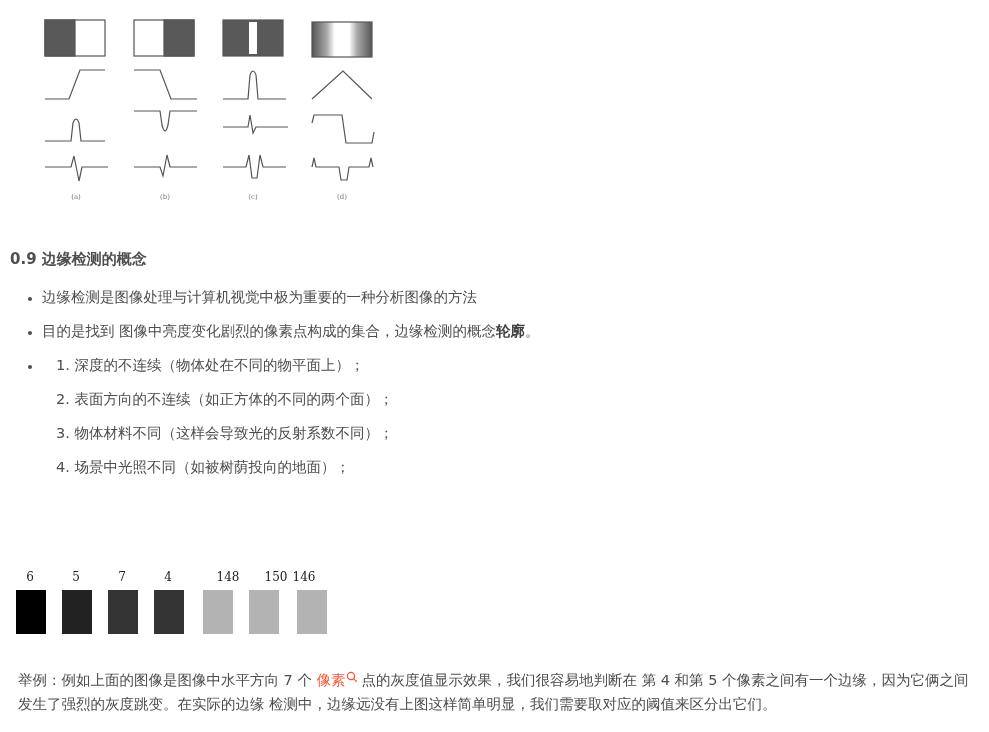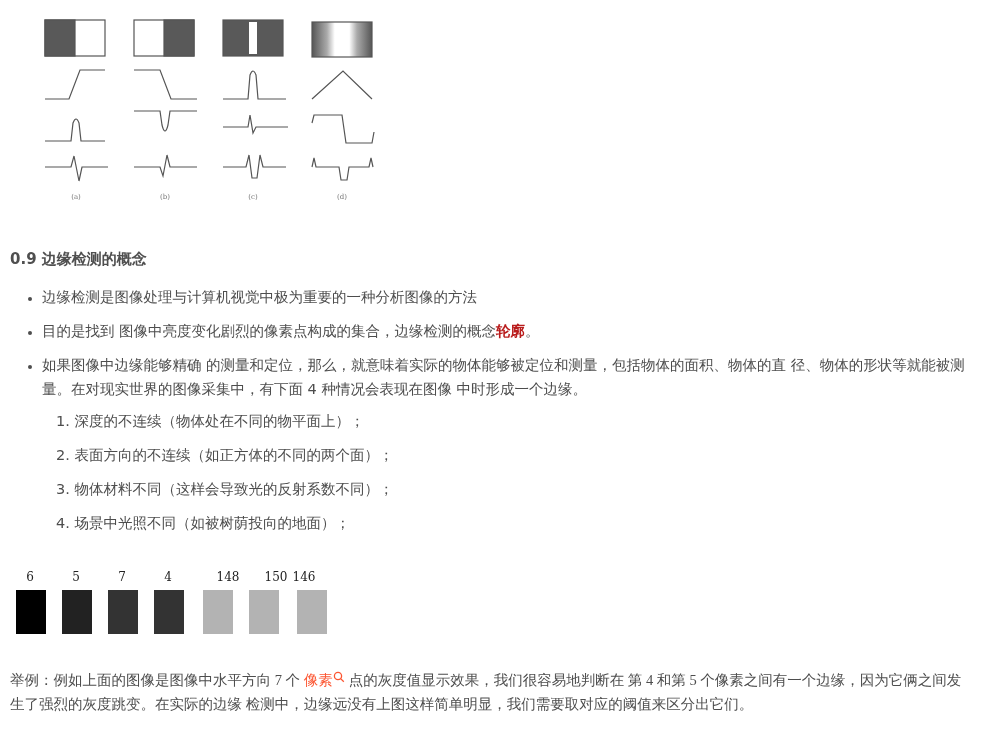--- a/index.html
+++ b/index.html
@@ -14,34 +14,34 @@
       position: absolute; left: 10px; top: 250px;
       font-size: 15px; font-weight: bold; color: #4f4f4f;
     }
     ul.bullets {
       position: absolute; left: 22px; top: 285px; width: 950px;
       margin: 0; padding: 0 0 0 20px; list-style: disc;
       font-size: 14.5px; line-height: 24px; color: #4d4d4d;
     }
     ul.bullets li { margin-bottom: 10px; padding-left: 0; }
     ul.bullets li::marker { color: #4d4d4d; font-size: 12px; }
-    ul.bullets b { color: #b91c1c; }
+    ul.bullets b { color: #404040; }
     ol.cases {
       list-style: none; margin: 8px 0 0 0; padding: 0 0 0 14px;
     }
     ol.cases li { margin-bottom: 10px; }
     .fig2 { position: absolute; left: 14px; top: 570px; width: 330px; height: 70px; }
     .pixel { position: absolute; top: 20px; width: 30px; height: 44px; }
     .pixlabel {
       position: absolute; top: 0; width: 40px; text-align: center;
       font-family: "DejaVu Serif", "Liberation Serif", serif; font-size: 12px; color: #222;
     }
     .para {
-      position: absolute; left: 10px; top: 668px; width: 965px;
-      font-size: 14.5px; line-height: 24px; color: #4d4d4d; font-family: Liberation Serif, serif;
+      position: absolute; left: 18px; top: 668px; width: 965px;
+      font-size: 14.5px; line-height: 24px; color: #4d4d4d;
     }
     .kw { color: #fc5531; }
     .kw-icon { display: inline-block; width: 12px; height: 12px; vertical-align: 2px; margin-right: 4px; }
   </style>
 </head>
 <body>
 
 <div class="fig1">
   <svg viewBox="0 0 340 195" xmlns="http://www.w3.org/2000/svg">
     <defs>
@@ -87,21 +87,20 @@
     </g>
   </svg>
 </div>
 
 <div class="h3">0.9 边缘检测的概念</div>
 
 <ul class="bullets">
   <li><span>边缘检测是图像处理与计算机视觉中极为重要的一种分析图像的方法</span></li>
   <li><span>目的是找到 图像中亮度变化剧烈的像素点构成的集合，边缘检测的概念</span><b>轮廓</b><span>。</span></li>
   <li>
-    <span>如果图像中边缘能够精确 的测量和定位，那么，就意味着实际的物体能够被定位和测量，包括物体的面积、物体的直 径、物体的形状等就能被测量。在对现实世界的图像采集中，有下面 4 种情况会表现在图像 中时形成一个边缘。</span>
     <ol class="cases">
       <li>1. 深度的不连续（物体处在不同的物平面上）；</li>
       <li>2. 表面方向的不连续（如正方体的不同的两个面）；</li>
       <li>3. 物体材料不同（这样会导致光的反射系数不同）；</li>
       <li>4. 场景中光照不同（如被树荫投向的地面）；</li>
     </ol>
   </li>
 </ul>
 
 <div class="fig2">

